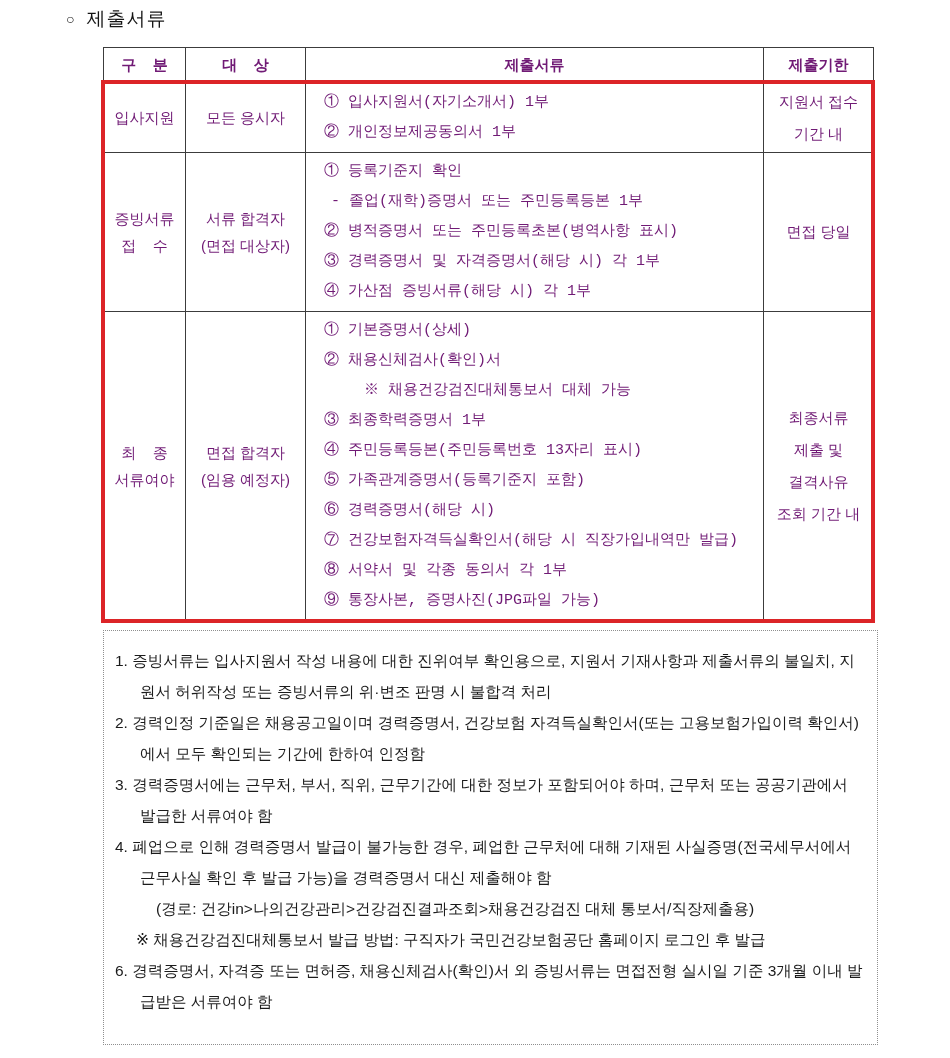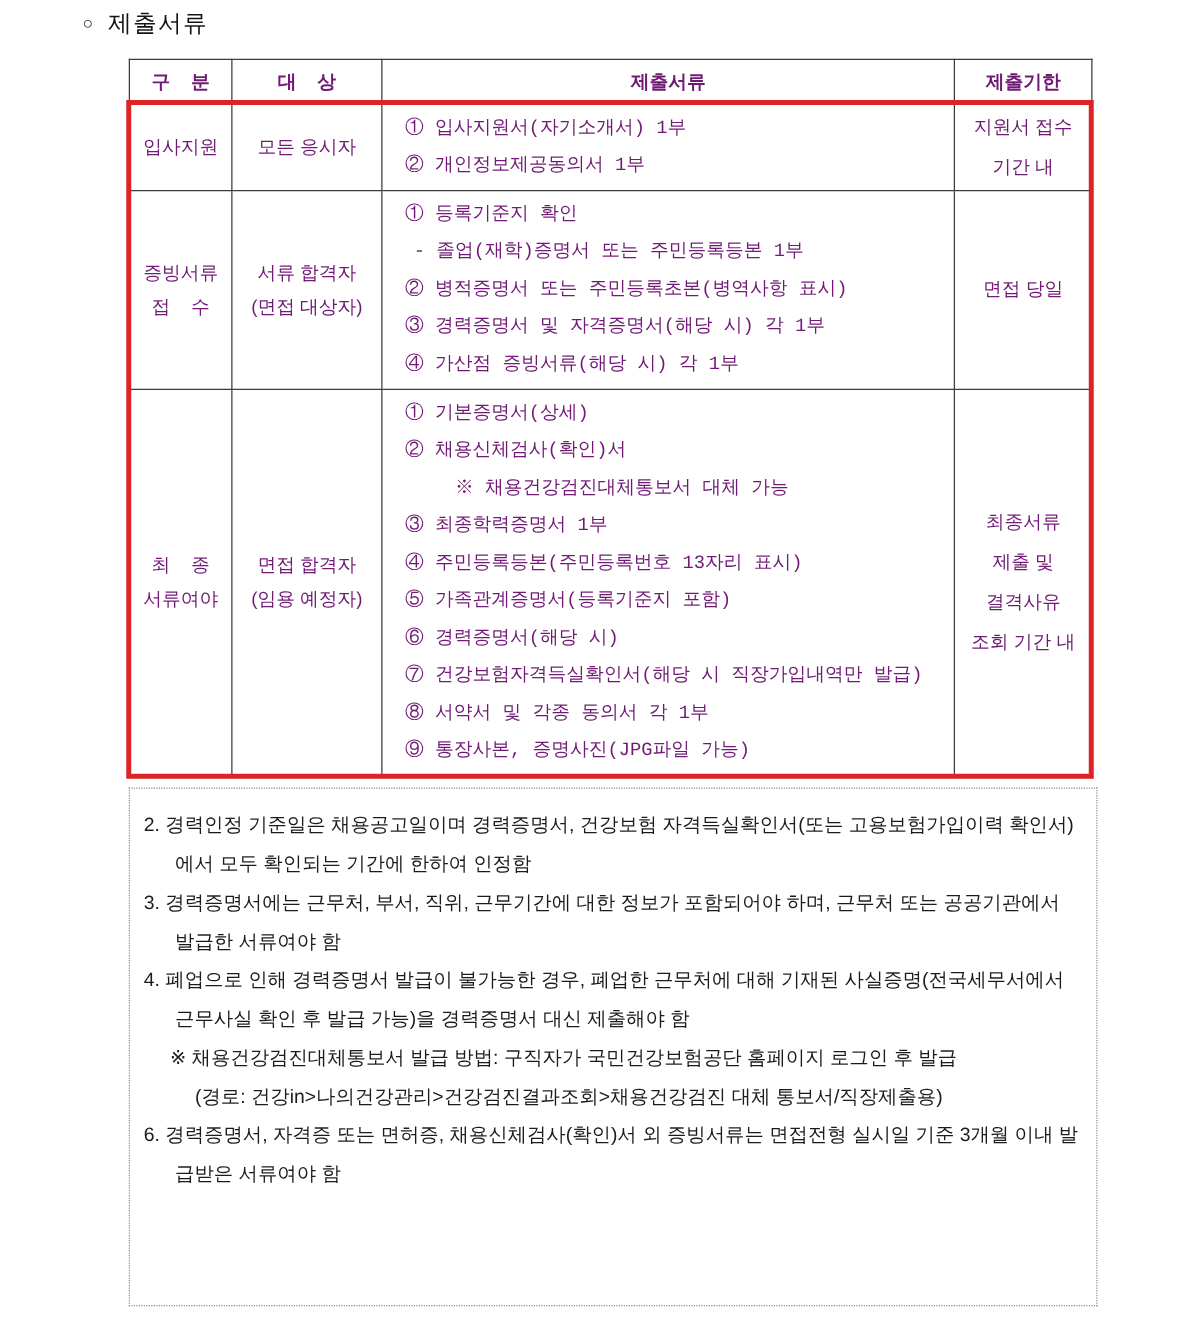--- a/index.html
+++ b/index.html
@@ -136,19 +136,20 @@
 제출 및
 결격사유
 조회 기간 내</td>
       </tr>
     </tbody>
   </table>
   <div class="red-box"></div>
 </div>
 
 <div class="notes">
+    <div class="note">1. 증빙서류는 입사지원서 작성 내용에 대한 진위여부 확인용으로, 지원서 기재사항과 제출서류의 불일치, 지원서 허위작성 또는 증빙서류의 위·변조 판명 시 불합격 처리</div>
     <div class="note">2. 경력인정 기준일은 채용공고일이며 경력증명서, 건강보험 자격득실확인서(또는 고용보험가입이력 확인서)에서 모두 확인되는 기간에 한하여 인정함</div>
     <div class="note">3. 경력증명서에는 근무처, 부서, 직위, 근무기간에 대한 정보가 포함되어야 하며, 근무처 또는 공공기관에서 발급한 서류여야 함</div>
     <div class="note">4. 폐업으로 인해 경력증명서 발급이 불가능한 경우, 폐업한 근무처에 대해 기재된 사실증명(전국세무서에서 근무사실 확인 후 발급 가능)을 경력증명서 대신 제출해야 함</div>
+    <div class="note ind-2">(경로: 건강in&gt;나의건강관리&gt;건강검진결과조회&gt;채용건강검진 대체 통보서/직장제출용)</div>
     <div class="note ind-1">※ 채용건강검진대체통보서 발급 방법: 구직자가 국민건강보험공단 홈페이지 로그인 후 발급</div>
-    <div class="note ind-2">(경로: 건강in&gt;나의건강관리&gt;건강검진결과조회&gt;채용건강검진 대체 통보서/직장제출용)</div>
     <div class="note">6. 경력증명서, 자격증 또는 면허증, 채용신체검사(확인)서 외 증빙서류는 면접전형 실시일 기준 3개월 이내 발급받은 서류여야 함</div>
   </div>
 
 </body></html>

